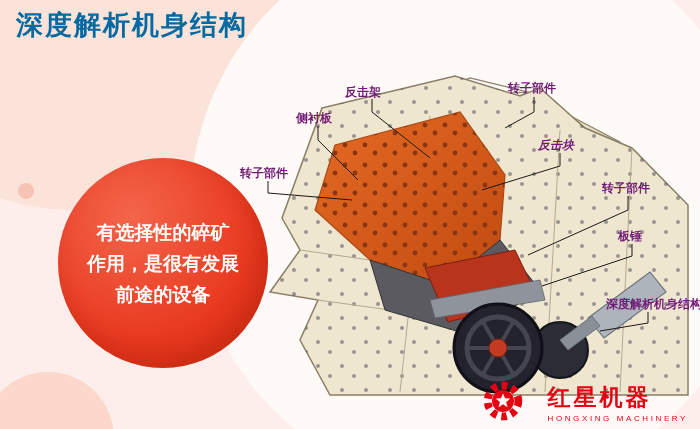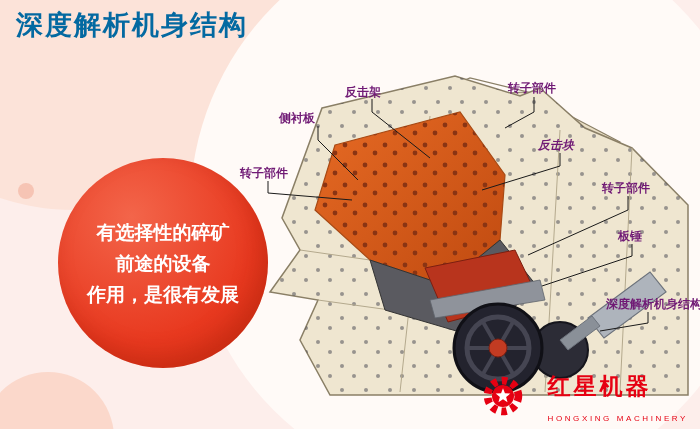--- a/index.html
+++ b/index.html
@@ -28,34 +28,34 @@
     color:#fff; font-size:19px; font-weight:bold; line-height:31px; text-align:right;
   }
 
   .diagram-svg { position:absolute; left:0; top:0; width:700px; height:429px; }
 
   .part-label {
     position:absolute; font-size:12px; font-weight:bold; color:#701a75; white-space:nowrap;
   }
   .lbl-impact-frame { left:345px; top:84px; }
   .lbl-thread-sleeve { left:508px; top:80px; }
-  .lbl-side-liner { left:279px; top:110px; }
+  .lbl-side-liner { left:296px; top:110px; }
   .lbl-impact-block { left:538px; top:137px;font-style:italic; }
   .lbl-frame-part { left:240px; top:165px; }
   .lbl-rotor-part { left:602px; top:180px; }
   .lbl-blow-bar { left:618px; top:228px; }
   .lbl-adjuster { left:606px; top:296px; }
 
   .logo {
     position:absolute; right:12px; bottom:6px;
-    display:flex; align-items:flex-start; gap:23px;
+    display:flex; align-items:flex-end; gap:23px;
   }
   .logo-text { display:flex; flex-direction:column; }
   .logo-brand { font-size:23px; font-weight:bold; color:#e60012; letter-spacing:3px; line-height:1.05; }
-  .logo-sub { font-size:8px; color:#e60012; letter-spacing:2.6px; margin-top:16px; }
+  .logo-sub { font-size:8px; color:#e60012; letter-spacing:2.6px; margin-top:5px; }
 </style>
 </head>
 <body>
 
 <div class="stage">
 
   <div class="circle c-tl"></div>
   <div class="circle c-right"></div>
   <div class="circle c-dot"></div>
   <div class="circle c-bl"></div>
@@ -126,22 +126,22 @@
       <polyline points="628,196 628,210 528,255"></polyline>
       <polyline points="632,244 632,256 542,286"></polyline>
       <polyline points="648,312 648,323 600,331"></polyline>
     </g>
   </svg>
 
   <div class="page-title">深度解析机身结构</div>
 
   <div class="bubble">
     <span>有选择性的碎矿</span>
+    <span>作用，是很有发展</span>
     <span>前途的设备</span>
-    <span>作用，是很有发展</span>
   </div>
 
   <div class="part-label lbl-impact-frame">反击架</div>
   <div class="part-label lbl-thread-sleeve">转子部件</div>
   <div class="part-label lbl-side-liner">侧衬板</div>
   <div class="part-label lbl-impact-block">反击块</div>
   <div class="part-label lbl-frame-part">转子部件</div>
   <div class="part-label lbl-rotor-part">转子部件</div>
   <div class="part-label lbl-blow-bar">板锤</div>
   <div class="part-label lbl-adjuster">深度解析机身结构</div>

